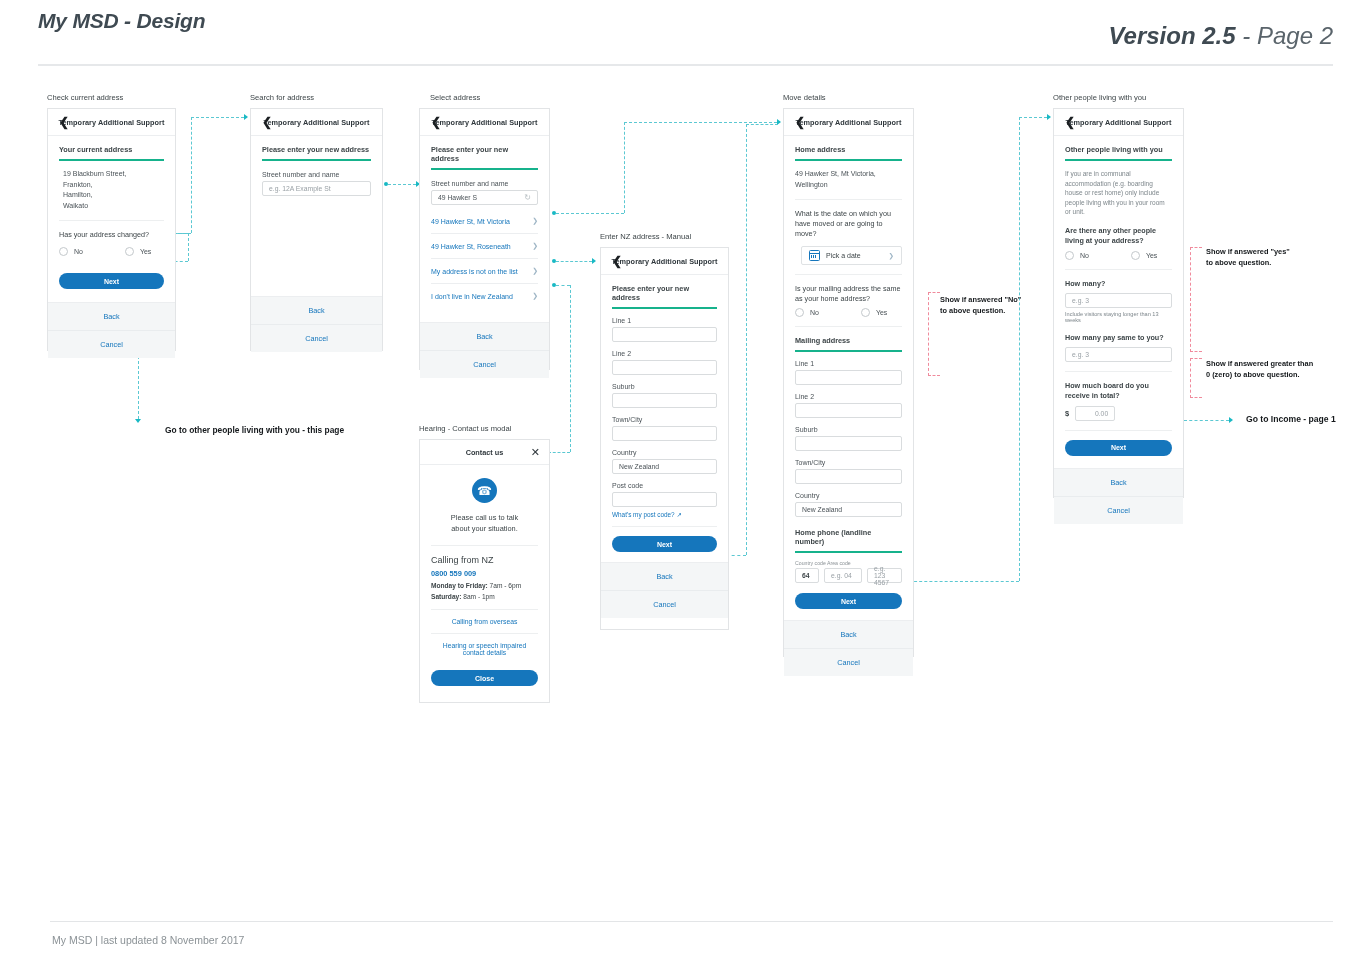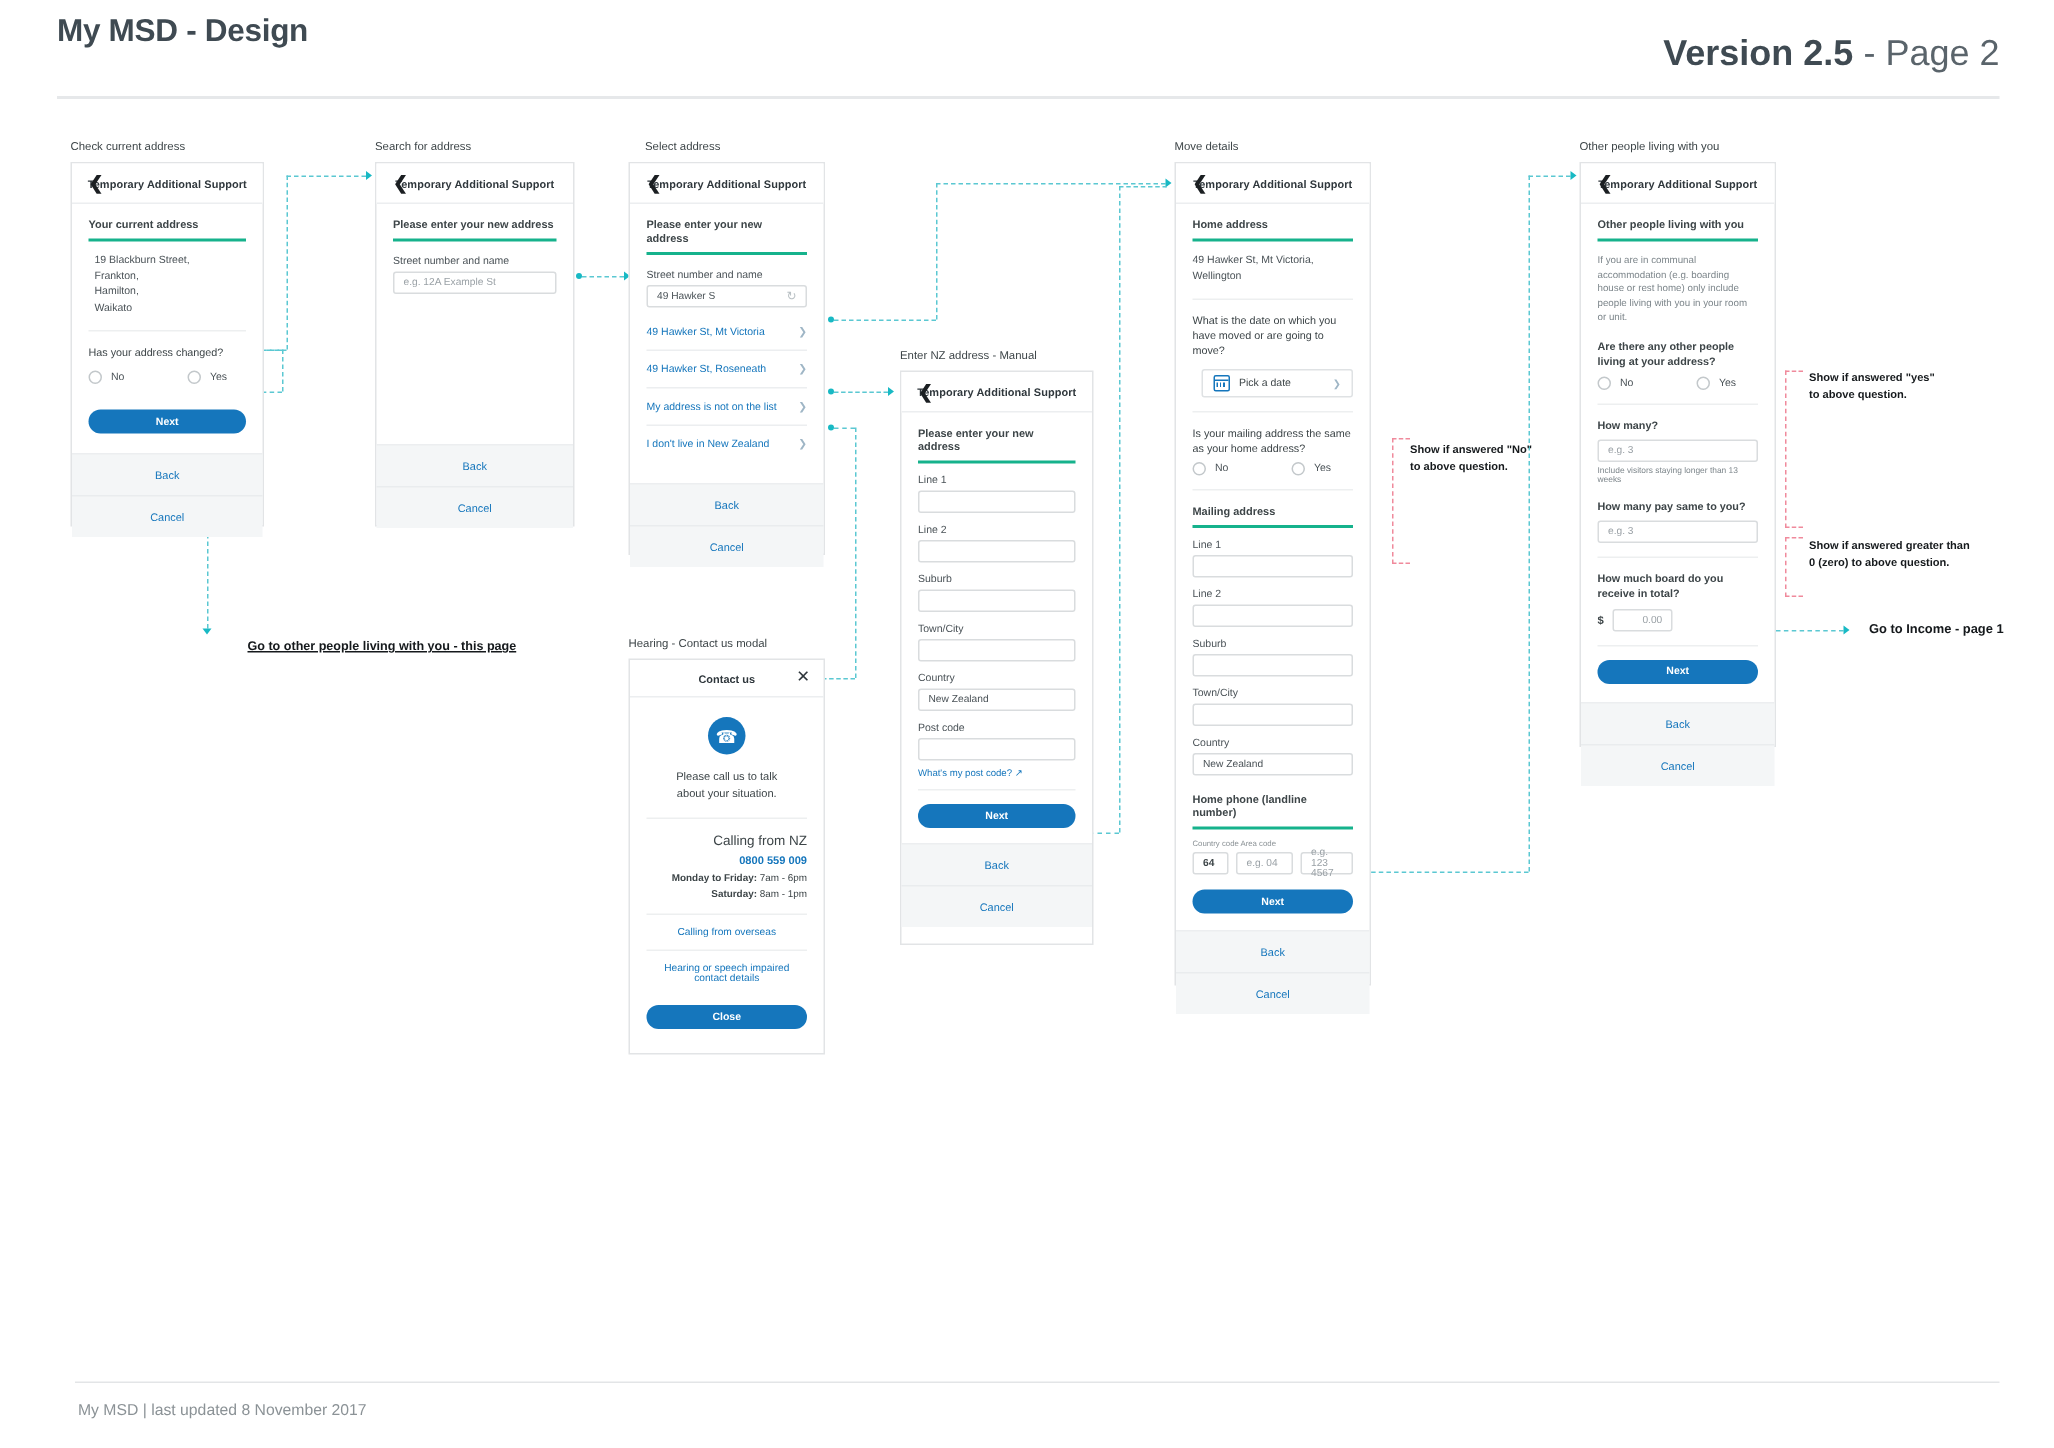--- a/index.html
+++ b/index.html
@@ -5,21 +5,21 @@
   html,body{margin:0;padding:0;}
   body{
     width:1369px;height:965px;
     background:#ffffff;
     font-family:"Liberation Sans", sans-serif;
     color:#3d4548;
     position:relative;
     overflow:hidden;
   }
   
-  .page-header{position:absolute;left:0;top:0;width:1369px;height:66px;}
+  .page-header{position:absolute;left:0;top:0;width:1369px;height:66px;font-style:italic;}
   .ph-title{position:absolute;left:38px;top:9px;font-size:21px;font-weight:bold;color:#3f4a52;letter-spacing:-.2px;}
   .ph-sub{position:absolute;left:38px;top:40px;font-size:13.5px;color:#2bb3b0;}
   .ph-version{position:absolute;right:36px;top:22px;font-size:24px;color:#5a646b;white-space:nowrap;}
   .ph-version b{font-weight:bold;color:#3f4a52;}
   .header-rule{position:absolute;left:38px;top:64px;width:1295px;height:2px;background:#e6e8ea;}
   
   .footer-rule{position:absolute;left:50px;top:921px;width:1283px;height:1px;background:#e3e5e7;}
   .footer-text{position:absolute;left:52px;top:934px;font-size:10.5px;color:#8b9296;}
 
   
@@ -69,21 +69,21 @@
   .dollarrow{display:flex;align-items:center;padding-top:5px;}
   .dollar{font-size:7.5px;font-weight:bold;color:#3d4548;margin-right:6px;}
 
   
   .modal-head{height:24px;display:flex;align-items:center;justify-content:center;position:relative;border-bottom:1px solid #eceef0;}
   .modal-head .t{font-size:7.3px;font-weight:bold;color:#2f373c;}
   .modal-x{position:absolute;right:9px;top:50%;transform:translateY(-50%);font-size:11px;color:#2f373c;line-height:1;}
   .phonecircle{width:25px;height:25px;border-radius:50%;background:#1576bc;margin:13px auto 0;
                display:flex;align-items:center;justify-content:center;color:#fff;font-size:12px;}
   .modal-lead{font-size:7.4px;color:#3d4548;text-align:center;line-height:11px;padding:9px 14px 11px;}
-  .modal-sec{text-align:right;padding-top:9px;}
+  .modal-sec{text-align:left;padding-top:9px;}
   .modal-h{font-size:9px;color:#3d4548;}
   .modal-num{font-size:7.4px;color:#1576bc;font-weight:bold;padding-top:4px;}
   .modal-hours{font-size:6.6px;color:#3d4548;padding-top:4px;}
   .modal-hours b{font-weight:bold;}
   .modal-link{font-size:6.8px;color:#1576bc;text-align:center;padding:8px 0;}
 
   
   .note{position:absolute;font-size:7.4px;color:#15191c;line-height:10.5px;white-space:pre-line;font-weight:600;}
   .flownote{position:absolute;font-size:8.4px;color:#15191c;font-weight:600;white-space:nowrap;}
   .gonote{position:absolute;font-size:8.6px;color:#15191c;font-weight:bold;white-space:nowrap;}
@@ -419,21 +419,21 @@
     <div style="padding-top:9px;padding-bottom:12px;">
       <div class="btn-primary">Next</div>
     </div>
   </div>
   <div class="footer-block">
     <div class="footer-item">Back</div>
     <div class="footer-item">Cancel</div>
   </div>
 </div>
 
-<div class="flownote" style="left:165px;top:425px;text-decoration:underline;">Go to other people living with you - this page</div>
+<div class="flownote" style="left:165px;top:425px;">Go to other people living with you - this page</div>
 <div class="note" style="left:940px;top:295px;">Show if answered "No"
 to above question.</div>
 <div class="note" style="left:1206px;top:247px;">Show if answered "yes"
 to above question.</div>
 <div class="note" style="left:1206px;top:359px;">Show if answered greater than
 0 (zero) to above question.</div>
 <div class="gonote" style="left:1246px;top:414px;">Go to Income - page 1</div>
 
 <div class="footer-rule"></div>
 <div class="footer-text">My MSD |  last updated 8 November 2017</div>

